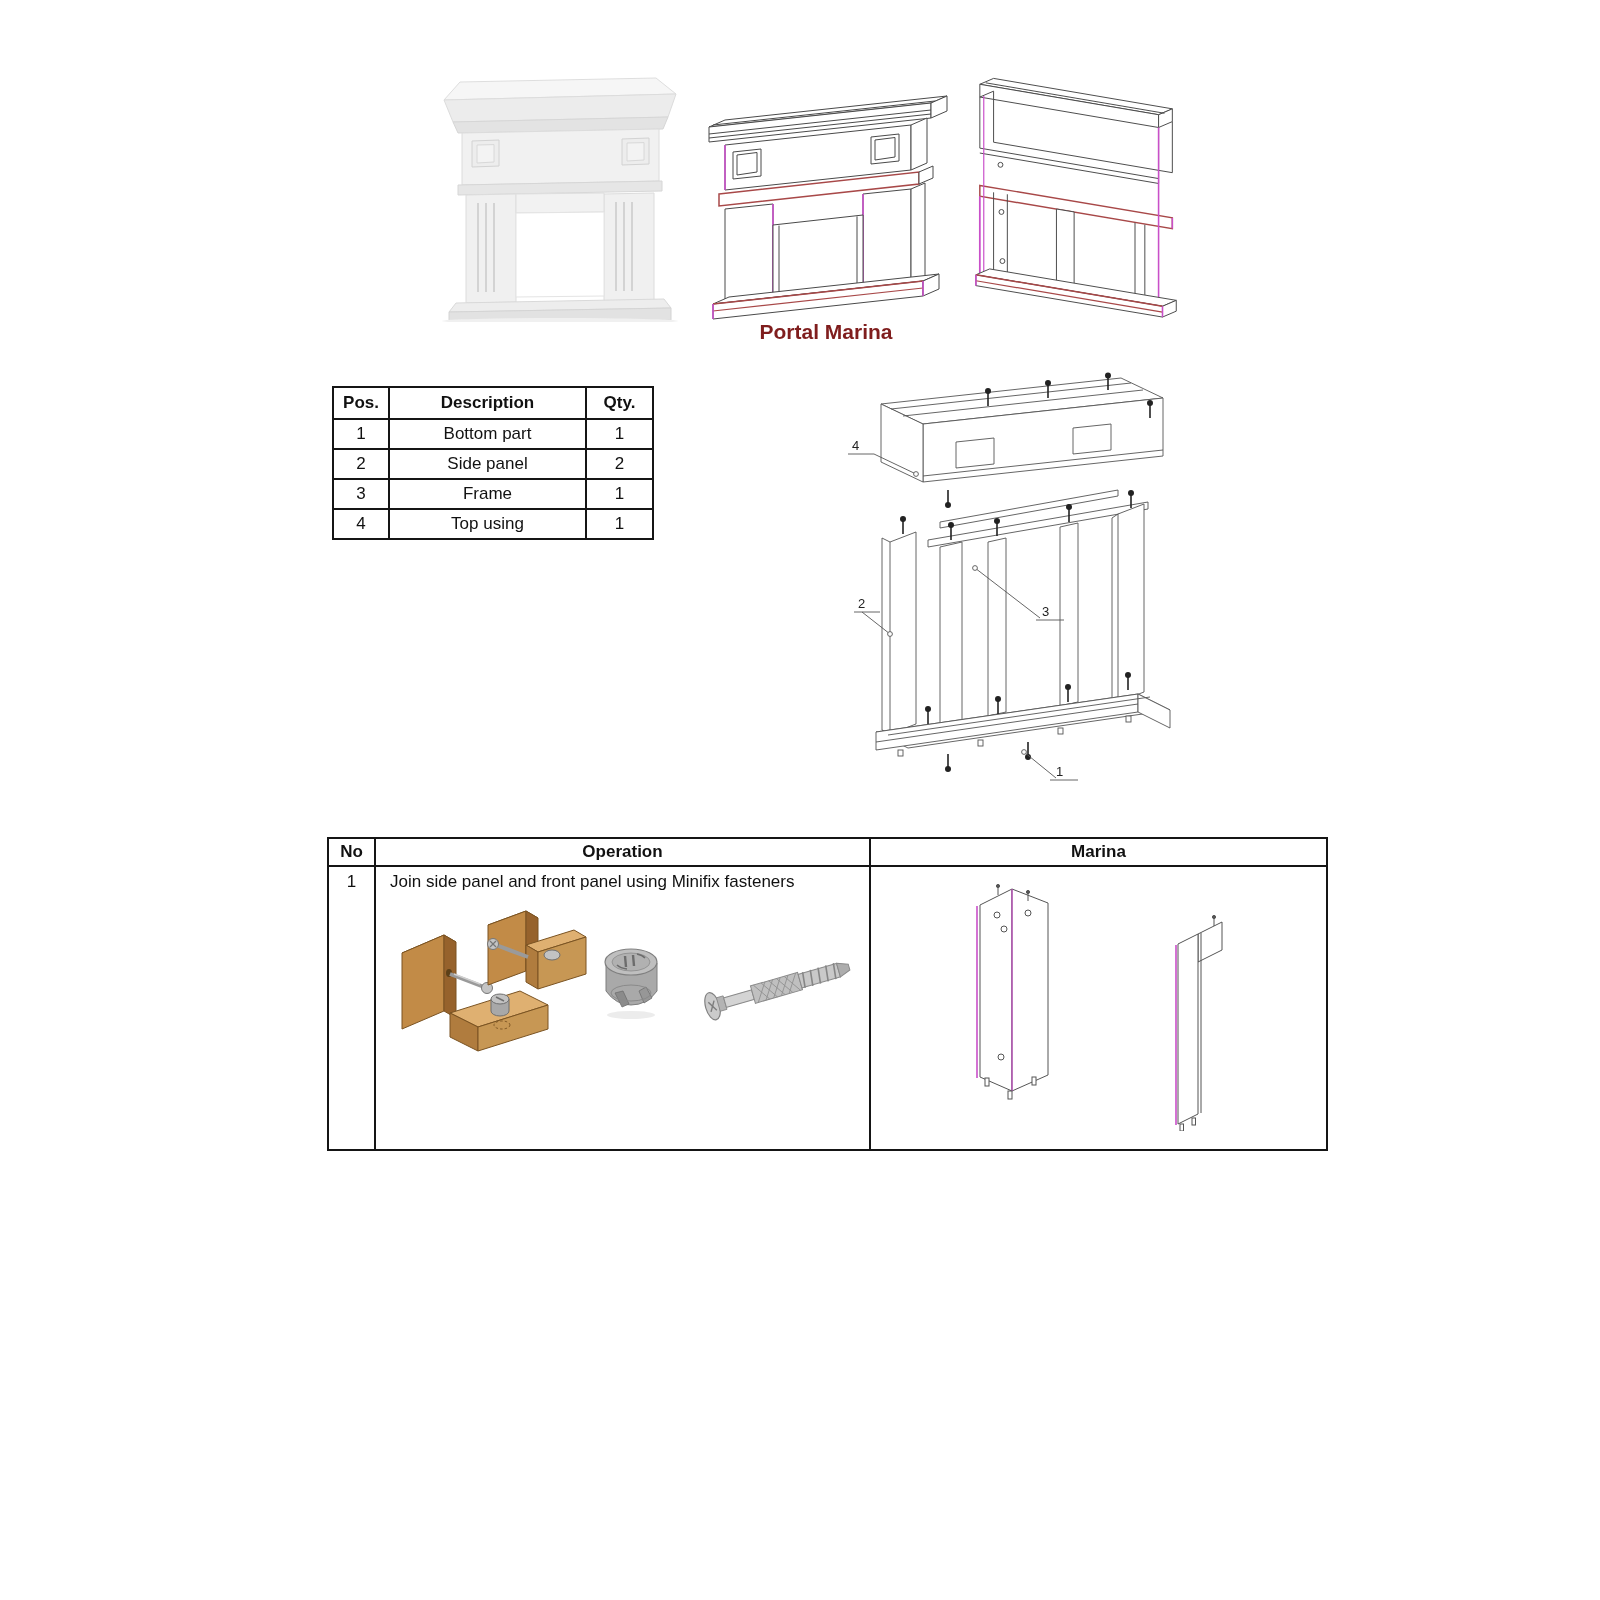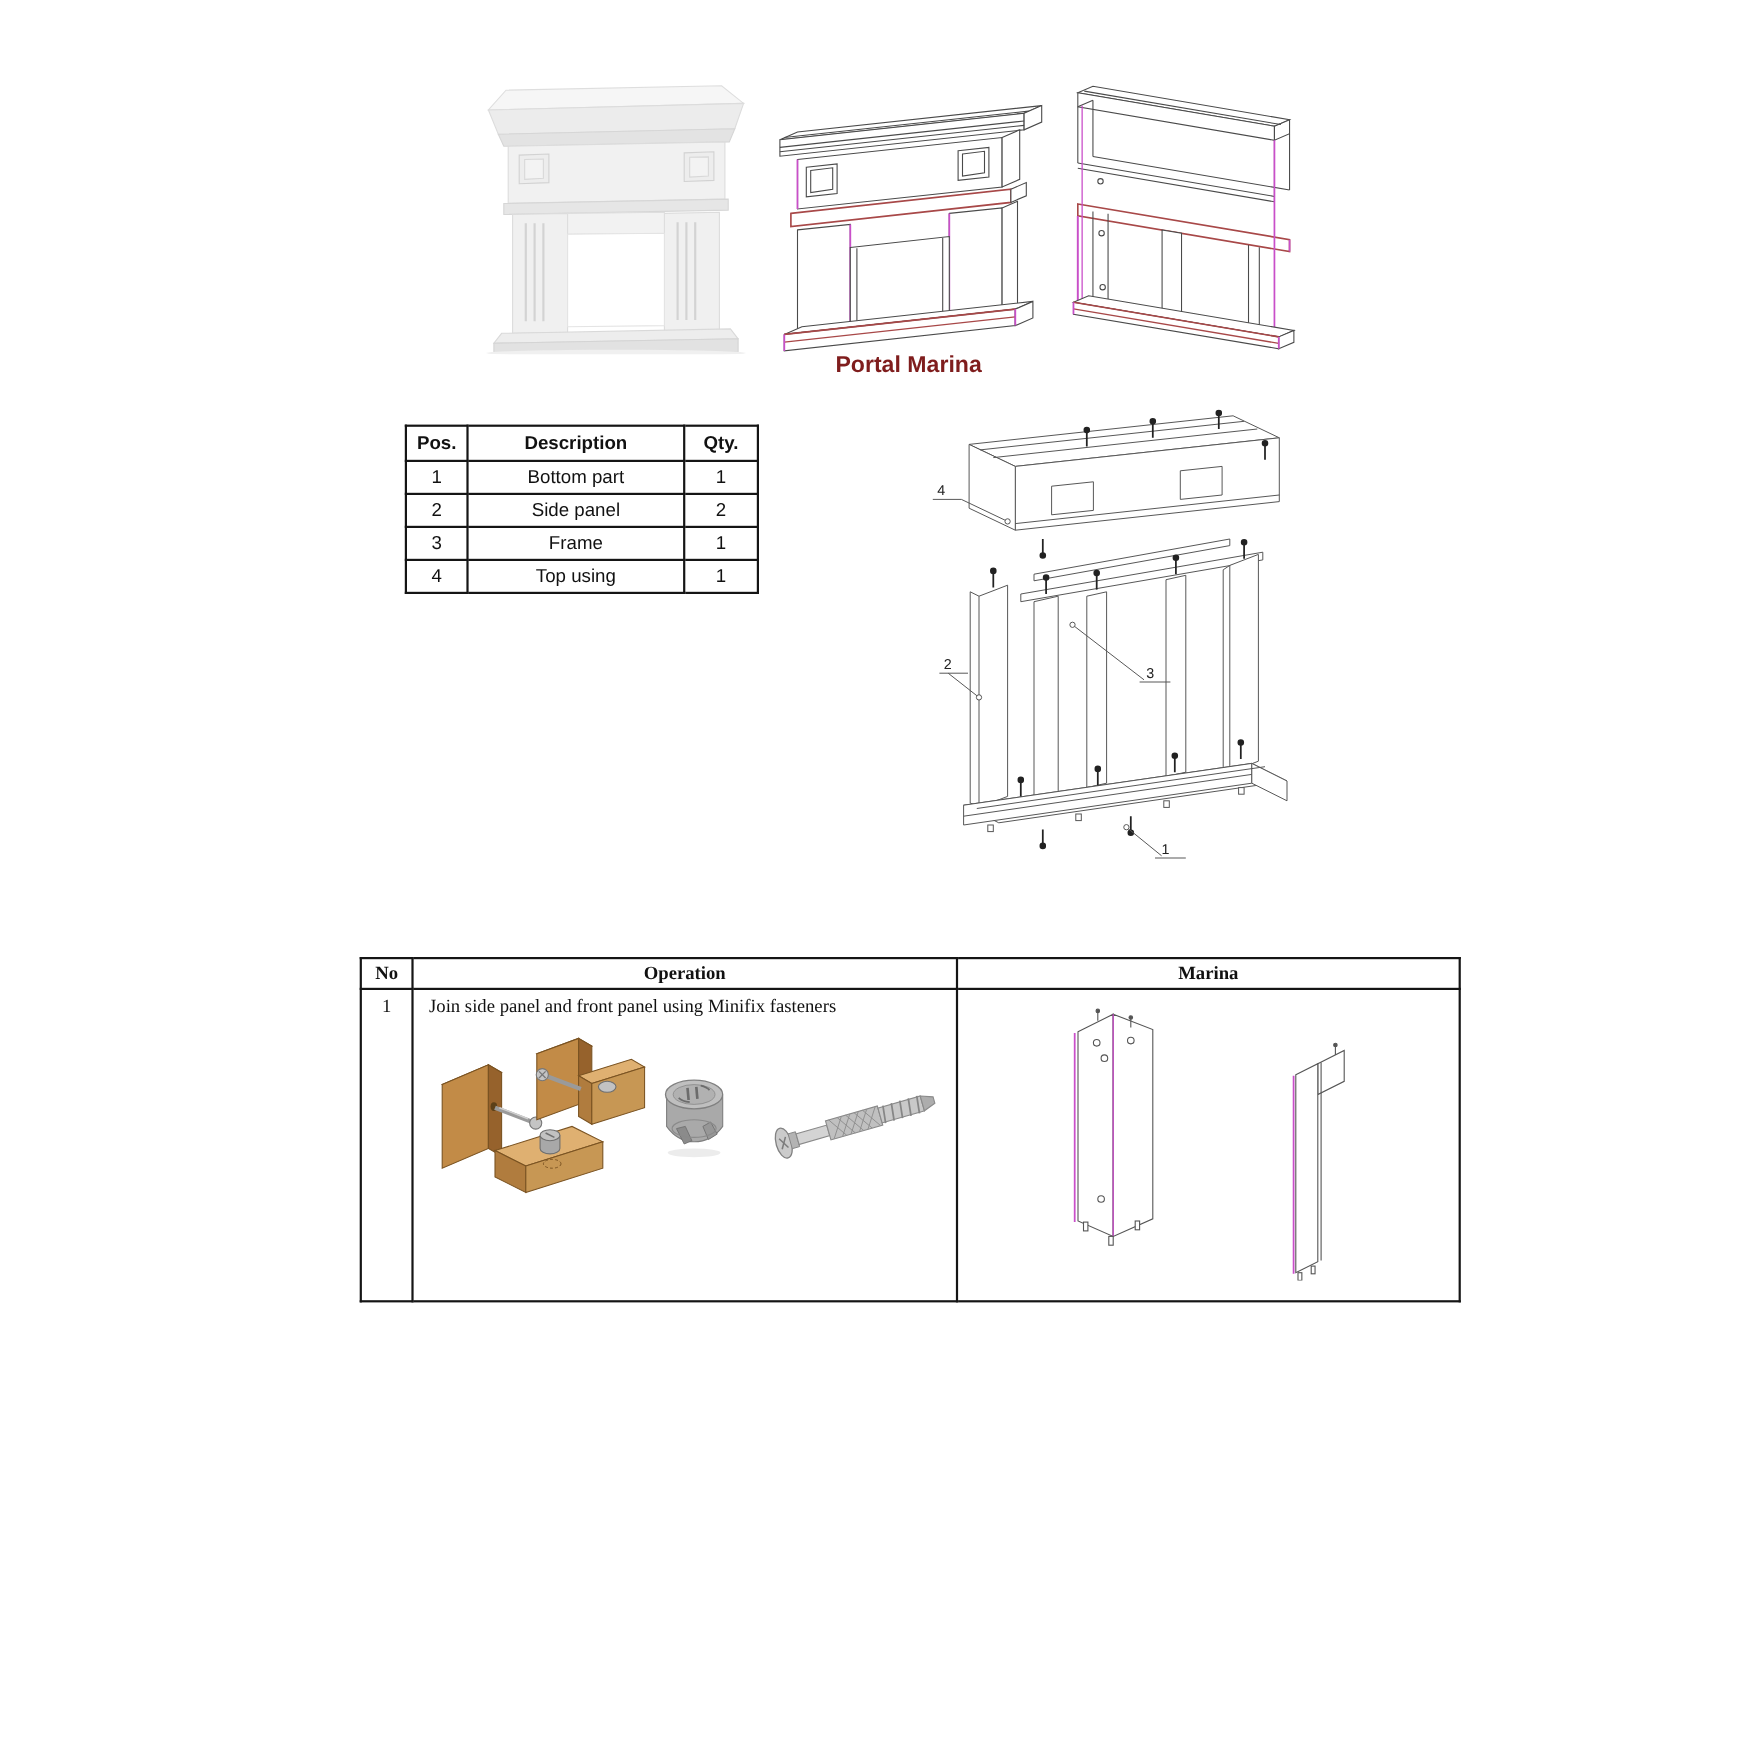--- a/index.html
+++ b/index.html
@@ -9,32 +9,32 @@
     font-family:"Liberation Sans", sans-serif; color:#111;
   }
   .abs { position:absolute; }
   .title {
     left:650px; top:320px; width:352px; text-align:center;
     font-size:21px; font-weight:bold; color:#7f1d1d;
   }
   
   table.parts {
     position:absolute; left:332px; top:386px;
-    border-collapse:collapse; table-layout:fixed;margin-left:36px;
+    border-collapse:collapse; table-layout:fixed;
   }
   table.parts th, table.parts td {
     border:2px solid #151515; text-align:center; vertical-align:middle;
     font-size:17px; padding:0;
   }
   table.parts th { height:32px; font-weight:bold; }
   table.parts td { height:30px; font-weight:normal; }
   
   table.ops {
-    position:absolute; left:327px; top:870px; width:999px;
-    border-collapse:collapse; table-layout:fixed;font-family:Liberation Serif, serif;
+    position:absolute; left:327px; top:837px; width:999px;
+    border-collapse:collapse; table-layout:fixed;
   }
   table.ops th, table.ops td {
     border:2px solid #151515; padding:0; font-size:17px;
   }
   table.ops th { height:28px; font-weight:bold; text-align:center; }
   table.ops td.no-cell { vertical-align:top; text-align:center; padding-top:5px; }
   table.ops td.op-cell { vertical-align:top; position:relative; height:284px; }
   table.ops td.draw-cell { position:relative; }
   .op-text { display:block; padding:5px 6px 0 14px; }
   

